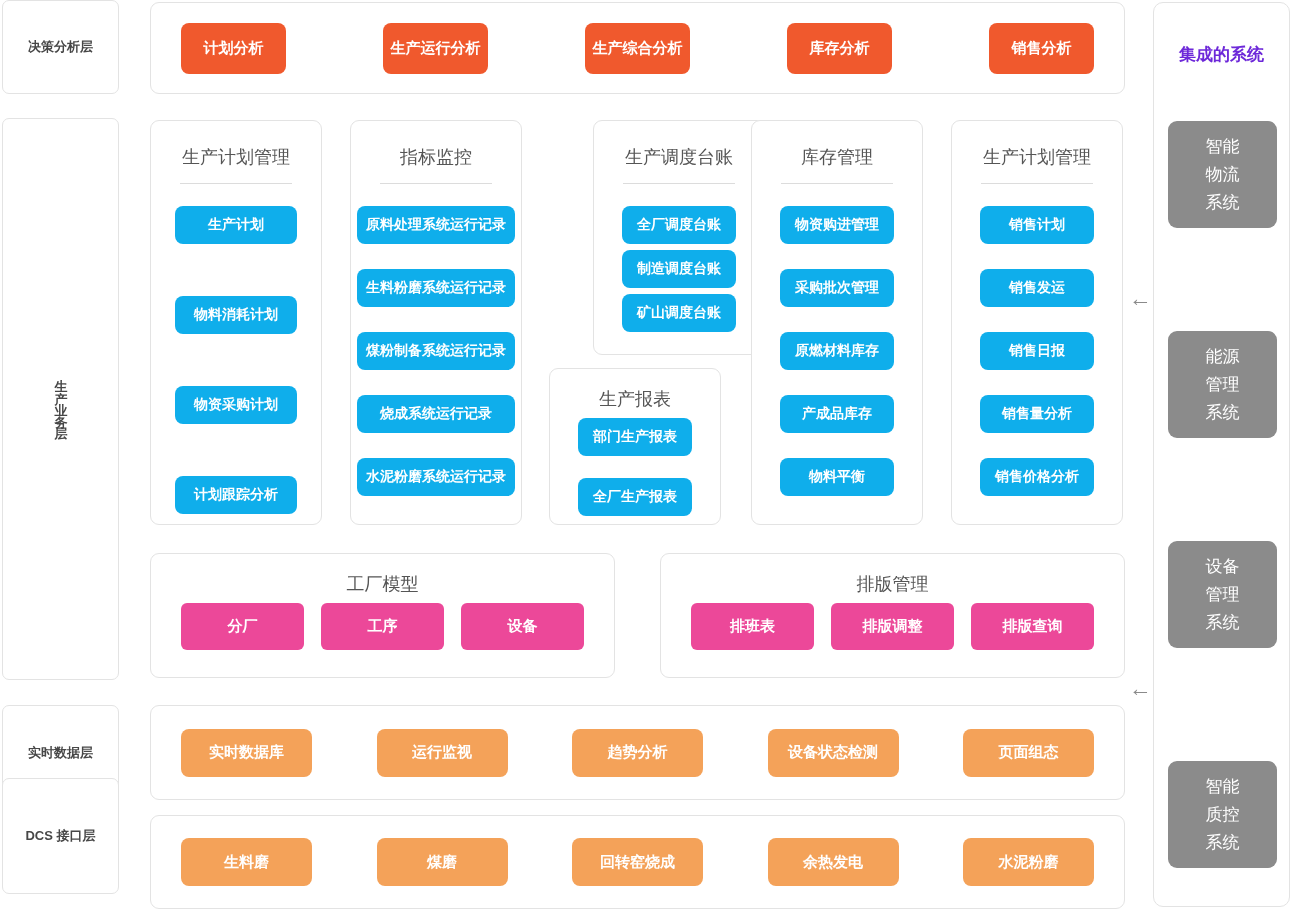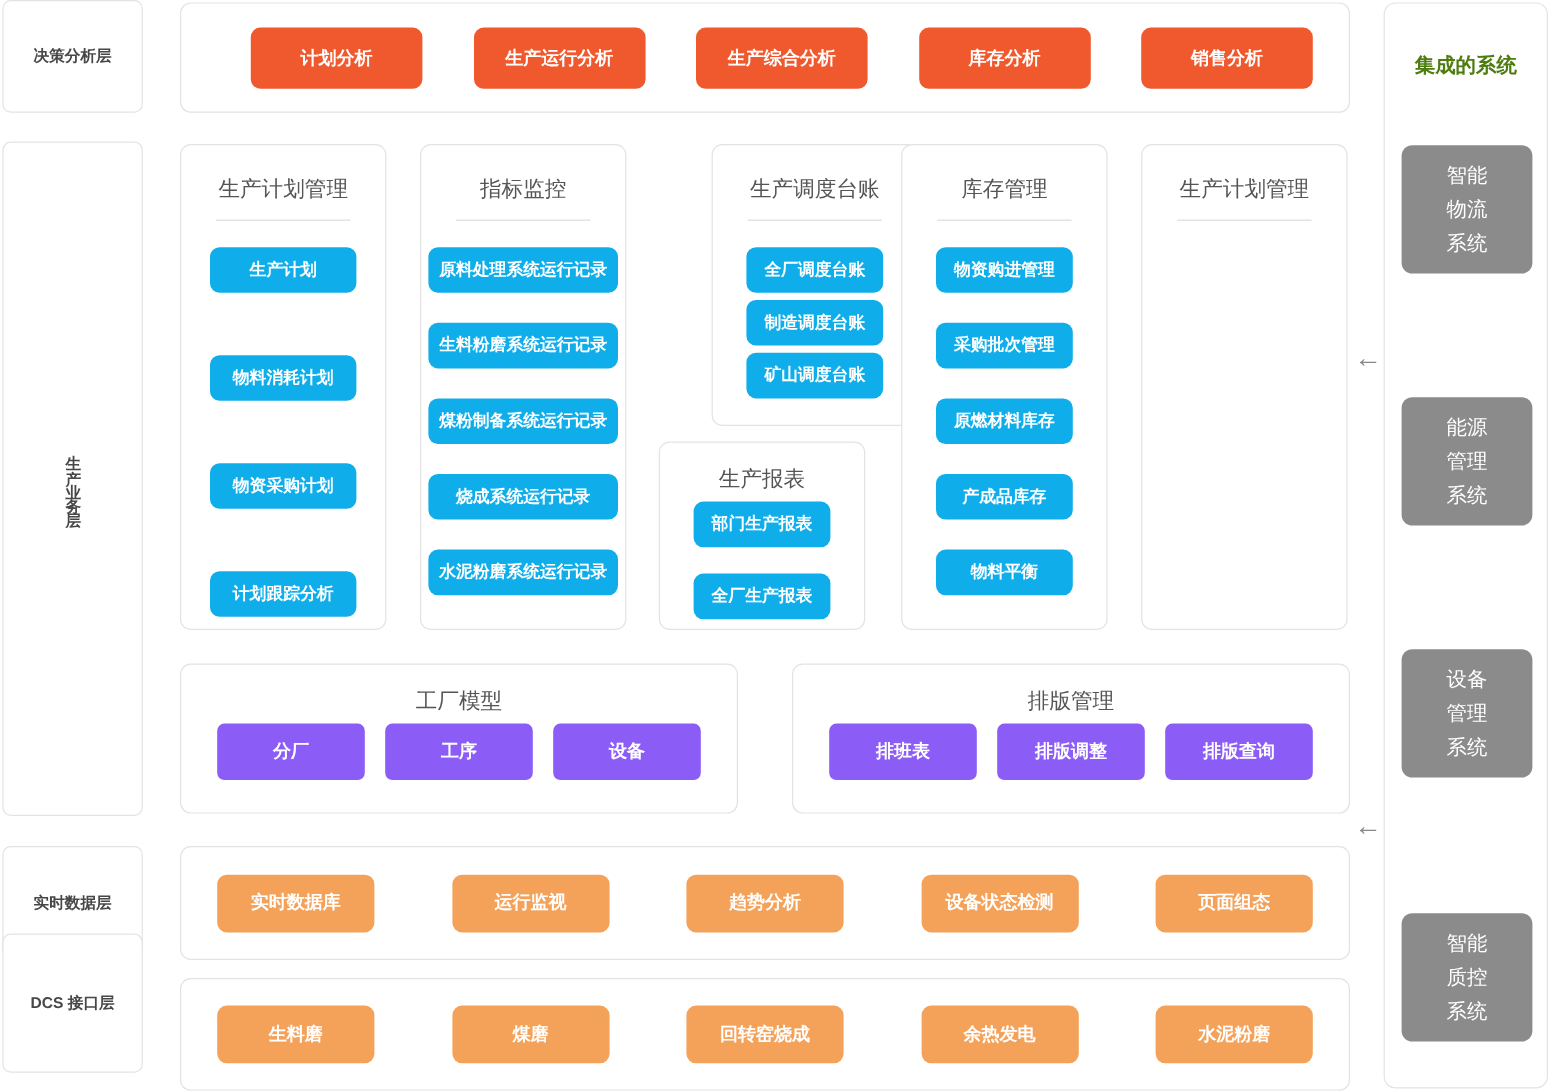--- a/index.html
+++ b/index.html
@@ -19,40 +19,40 @@
     color:#474747;font-weight:bold;font-size:13px;
   }
   .vertical{
     writing-mode:vertical-lr;text-orientation:upright;letter-spacing:12px;
   }
   
   button{
     font-family:inherit;border:none;cursor:pointer;color:#fff;
     display:flex;align-items:center;justify-content:center;padding:0;
   }
-  .btn-red{width:143px;height:51px;background:#F0592D;border-radius:8px;font-size:15px;font-weight:bold;margin-left:28px;}
+  .btn-red{width:105px;height:51px;background:#F0592D;border-radius:8px;font-size:15px;font-weight:bold;}
   .btn-blue{height:38px;background:#0FAEEB;border-radius:8px;font-size:14px;font-weight:bold;}
   .w122{width:122px;} .w158{width:158px;} .w114{width:114px;}
-  .btn-yellow{width:123px;height:47px;background:#8b5cf6;border-radius:6px;font-size:15px;font-weight:bold;}
+  .btn-yellow{width:123px;height:47px;background:#ec4899;border-radius:6px;font-size:15px;font-weight:bold;}
   .btn-orange{width:131px;height:48px;background:#F4A259;border-radius:8px;font-size:15px;font-weight:bold;}
   
   .row-card{display:flex;align-items:center;justify-content:space-between;padding:0 30px;}
   
   .card-title{text-align:center;font-size:18px;color:#555;margin-top:24px;}
   .card-title.small-top{margin-top:18px;}
   .card-sep{width:112px;height:1px;background:#DCDCDC;margin:14px auto 0;}
   .card-btns{position:absolute;left:0;right:0;display:flex;flex-direction:column;align-items:center;}
   .top85{top:85px;} .gap52{gap:52px;} .gap25{gap:25px;} .gap11{gap:6px;} .gap22{gap:22px;}
   .yellow-btns{position:absolute;top:49px;left:30px;right:30px;display:flex;justify-content:space-between;}
   
   .sidebar{
     position:absolute;left:1153px;top:2px;width:137px;height:905px;
     border:1px solid #E3E3E3;border-radius:10px;box-sizing:border-box;background:#fff;
   }
-  .sidebar-title{text-align:center;margin-top:40px;font-size:17px;font-weight:bold;color:#4d7c0f;}
+  .sidebar-title{text-align:center;margin-top:40px;font-size:17px;font-weight:bold;color:#6d28d9;}
   .sys-box{
     position:absolute;left:14px;width:109px;height:107px;background:#8B8B8B;
     border-radius:9px;color:#fff;font-size:17px;font-weight:500;line-height:28px;
     display:flex;align-items:center;justify-content:center;text-align:center;
     white-space:pre-line;border:none;
   }
   .arrow{
     position:absolute;left:1128px;width:24px;color:#8A8A8A;font-size:23px;
     line-height:22px;text-align:center;
   }
@@ -130,20 +130,27 @@
     <button class="btn-blue w114">采购批次管理</button>
     <button class="btn-blue w114">原燃材料库存</button>
     <button class="btn-blue w114">产成品库存</button>
     <button class="btn-blue w114">物料平衡</button>
   </div>
 </div>
 
 <div class="card" style="left:951px;top:120px;width:172px;height:405px;">
   <div class="card-title">生产计划管理</div>
   <div class="card-sep"></div>
+  <div class="card-btns top85 gap25">
+    <button class="btn-blue w114">销售计划</button>
+    <button class="btn-blue w114">销售发运</button>
+    <button class="btn-blue w114">销售日报</button>
+    <button class="btn-blue w114">销售量分析</button>
+    <button class="btn-blue w114">销售价格分析</button>
+  </div>
 </div>
 
 <div class="card" style="left:150px;top:553px;width:465px;height:125px;">
   <div class="card-title small-top">工厂模型</div>
   <div class="yellow-btns">
     <button class="btn-yellow">分厂</button>
     <button class="btn-yellow">工序</button>
     <button class="btn-yellow">设备</button>
   </div>
 </div>

